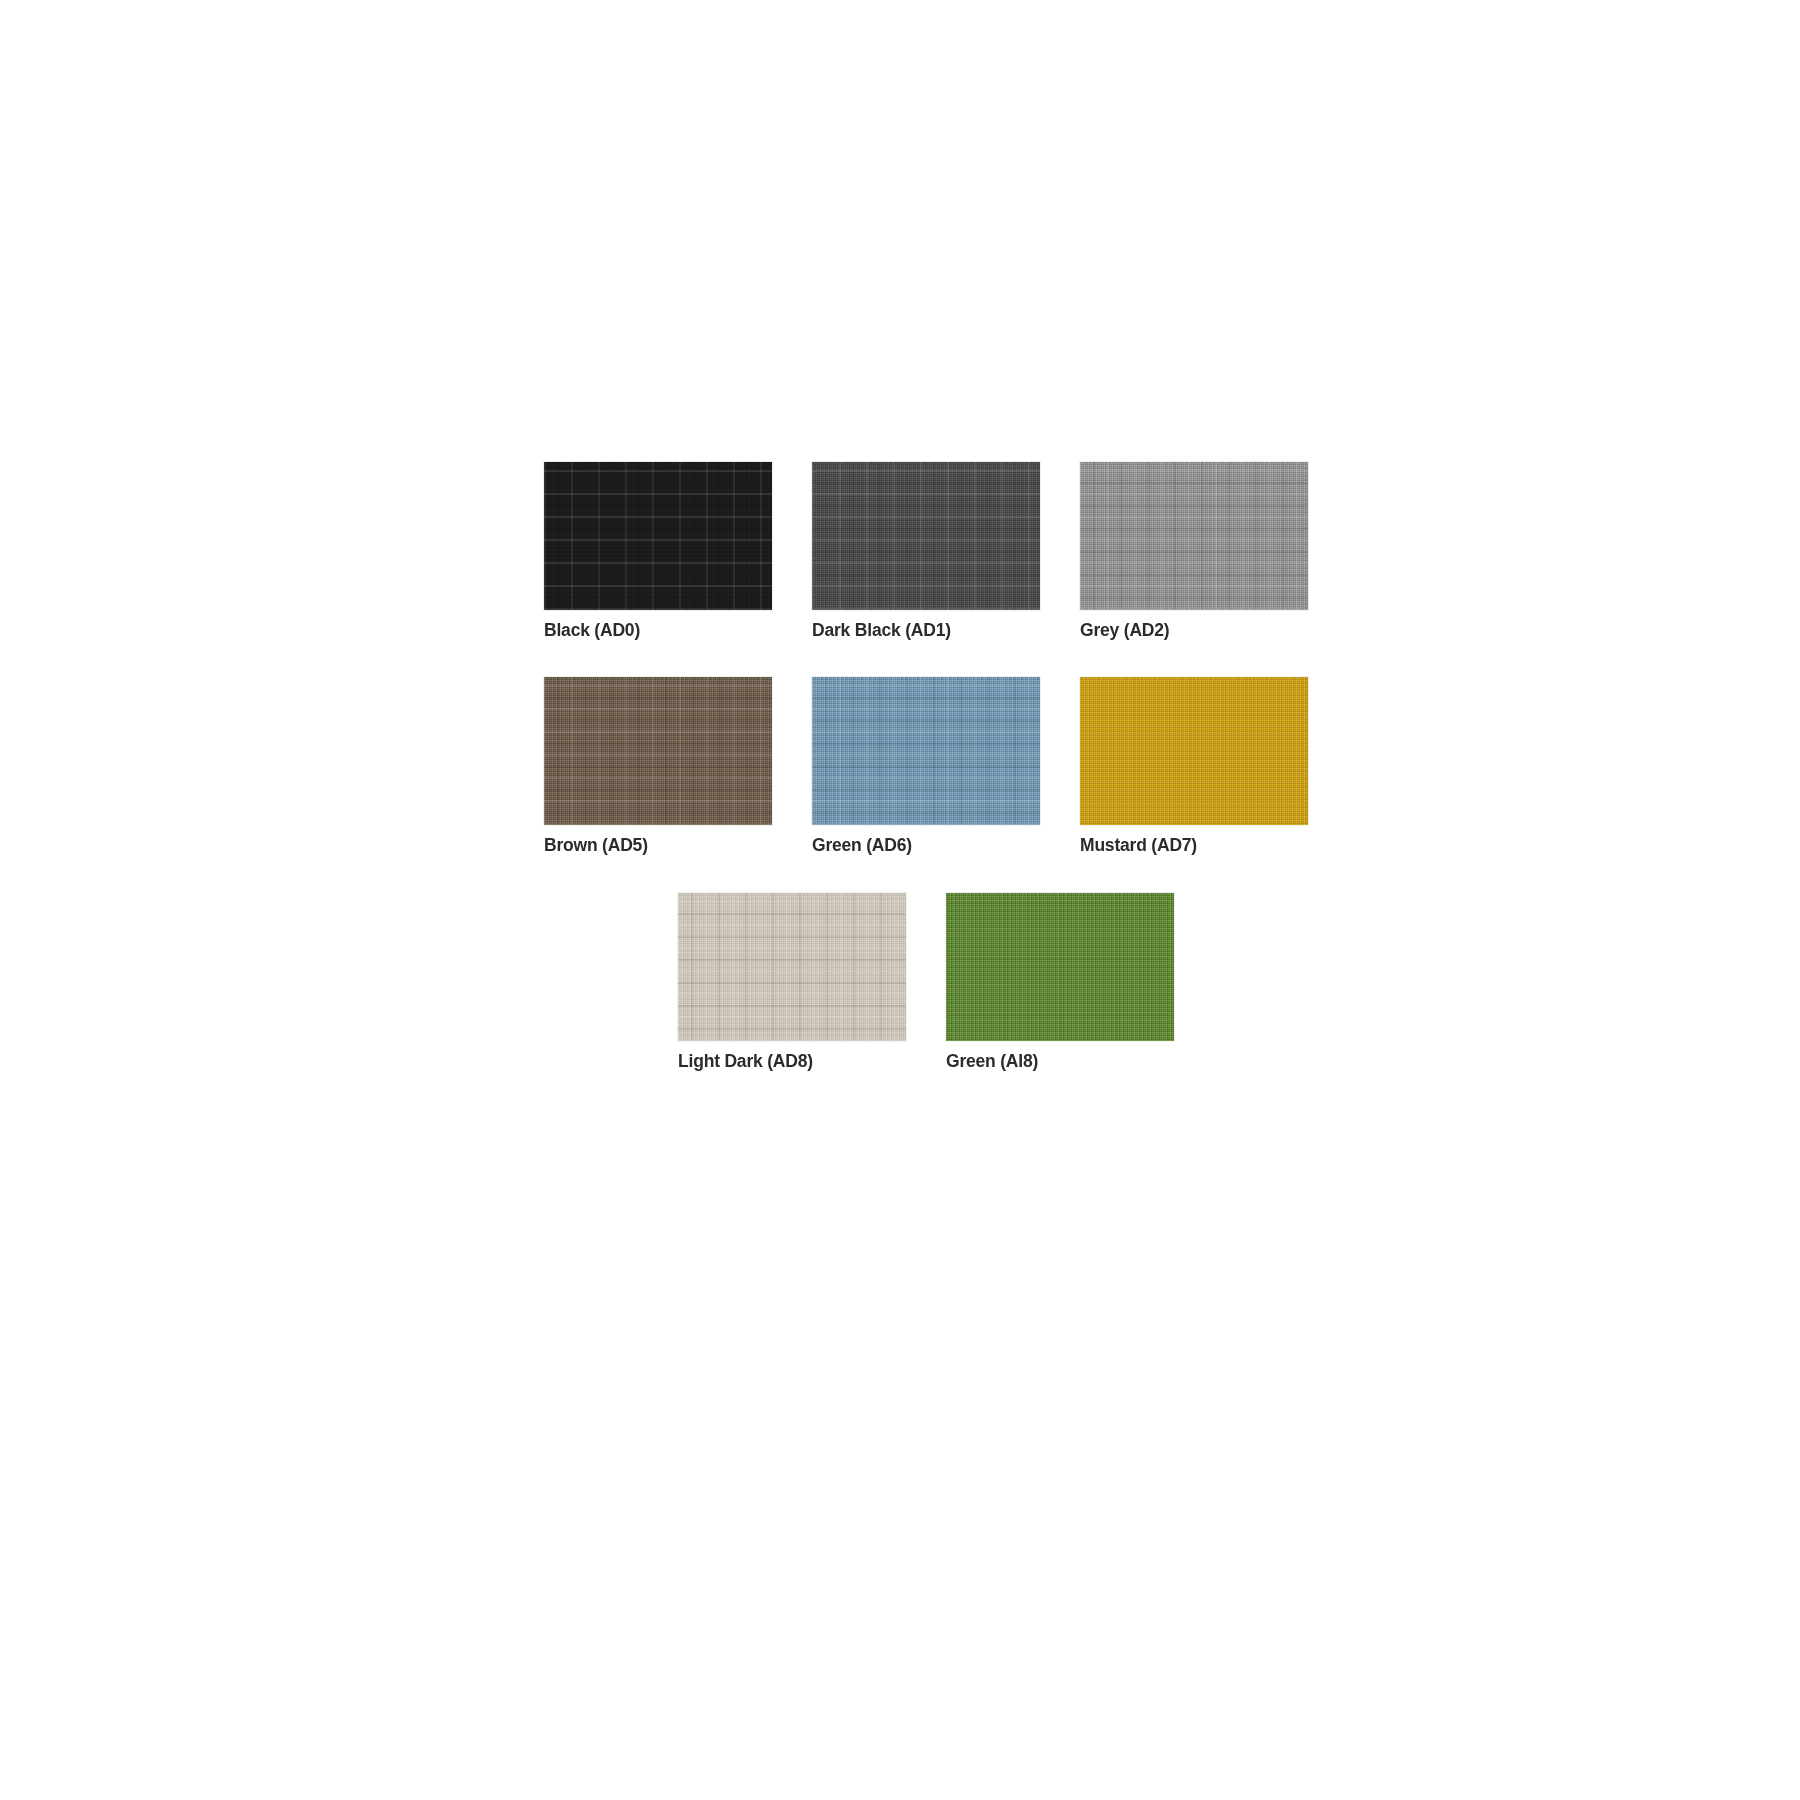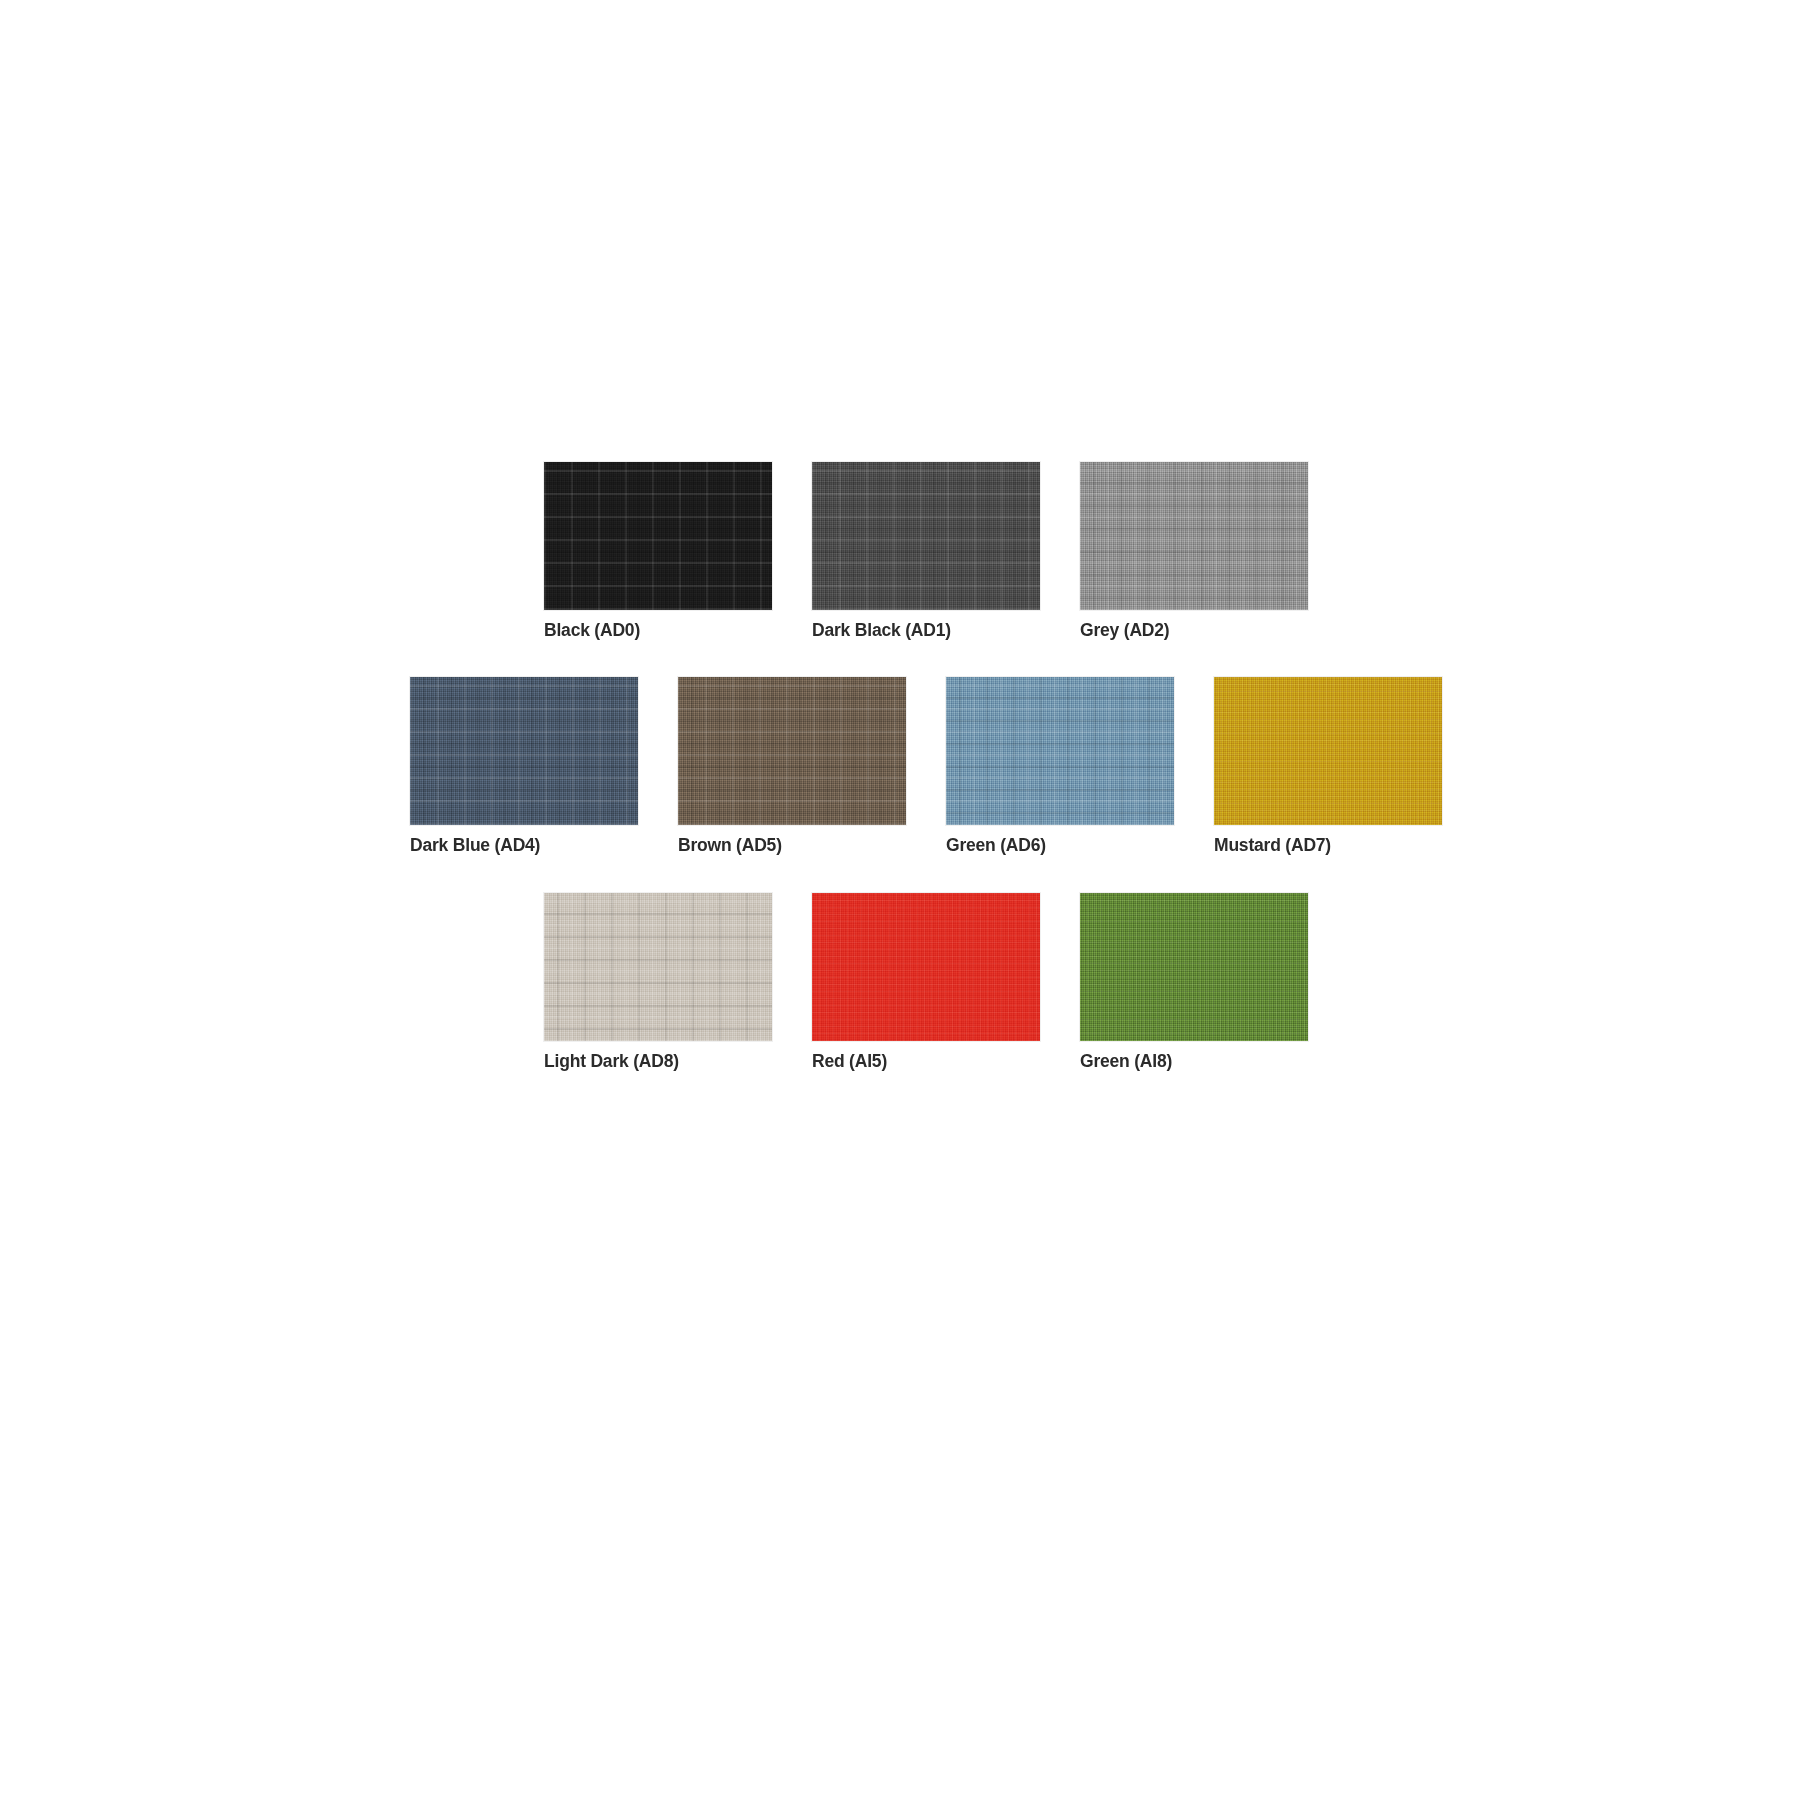--- a/index.html
+++ b/index.html
@@ -149,44 +149,36 @@
           <div class="swatch-chip" style="background-color: rgb(75, 75, 75);"></div>
           <div class="swatch-label">Dark Black (AD1)</div>
         </div>
         <div class="swatch-cell">
           <div class="swatch-chip" style="background-color: rgb(144, 144, 144);"></div>
           <div class="swatch-label">Grey (AD2)</div>
         </div>
       </div>
       <div class="swatch-row">
         <div class="swatch-cell">
-          <div class="swatch-chip" style="background-color: rgb(73, 88, 106);"></div>
-          <div class="swatch-label">Dark Blue (AD4)</div>
-        </div>
-        <div class="swatch-cell">
           <div class="swatch-chip" style="background-color: rgb(109, 94, 78);"></div>
           <div class="swatch-label">Brown (AD5)</div>
         </div>
         <div class="swatch-cell">
           <div class="swatch-chip" style="background-color: rgb(113, 149, 174);"></div>
           <div class="swatch-label">Green (AD6)</div>
         </div>
         <div class="swatch-cell">
           <div class="swatch-chip flat" style="background-color: rgb(196, 154, 24);"></div>
           <div class="swatch-label">Mustard (AD7)</div>
         </div>
       </div>
       <div class="swatch-row">
         <div class="swatch-cell">
           <div class="swatch-chip" style="background-color: rgb(203, 196, 186);"></div>
           <div class="swatch-label">Light Dark (AD8)</div>
         </div>
         <div class="swatch-cell">
-          <div class="swatch-chip flat" style="background-color: rgb(222, 44, 34);"></div>
-          <div class="swatch-label">Red (AI5)</div>
-        </div>
-        <div class="swatch-cell">
           <div class="swatch-chip flat" style="background-color: rgb(94, 132, 52);"></div>
           <div class="swatch-label">Green (AI8)</div>
         </div>
       </div>
     </div>
 </div>
 
 </body></html>

